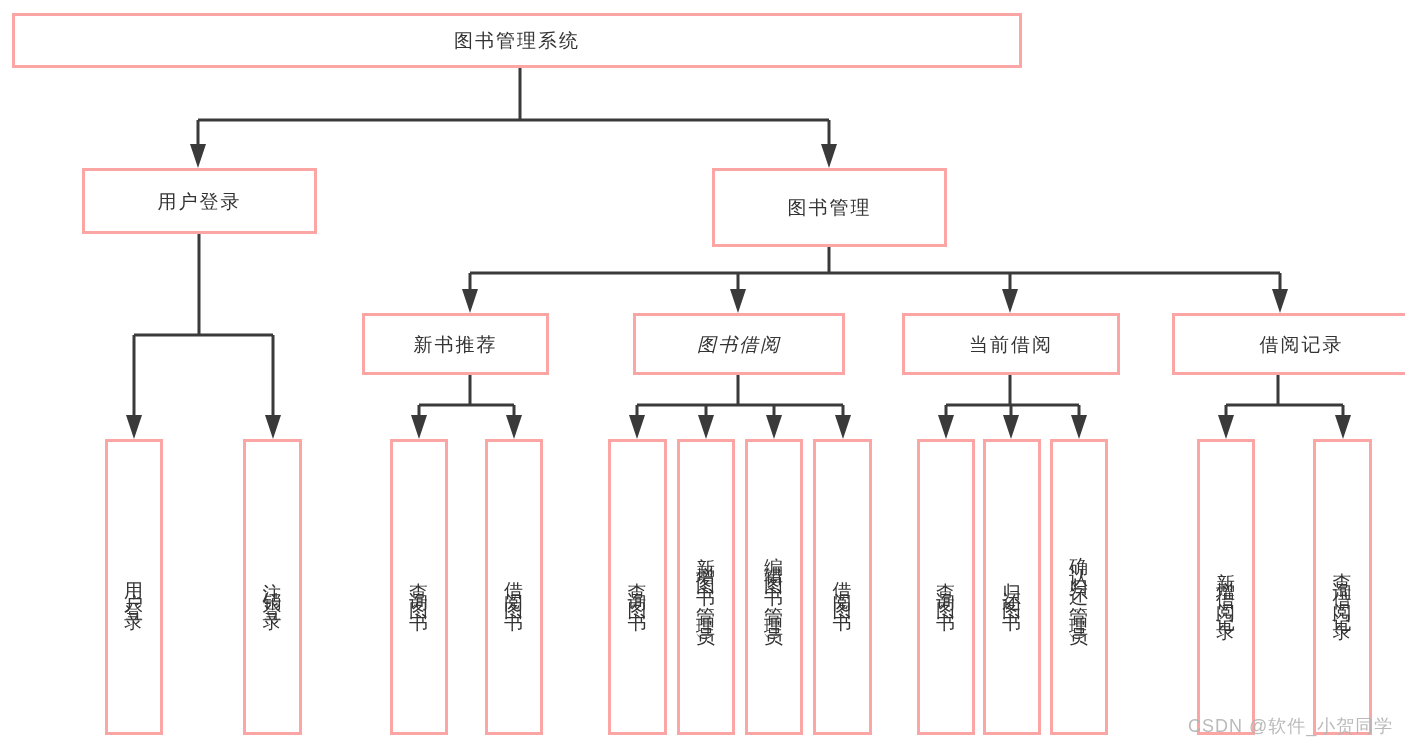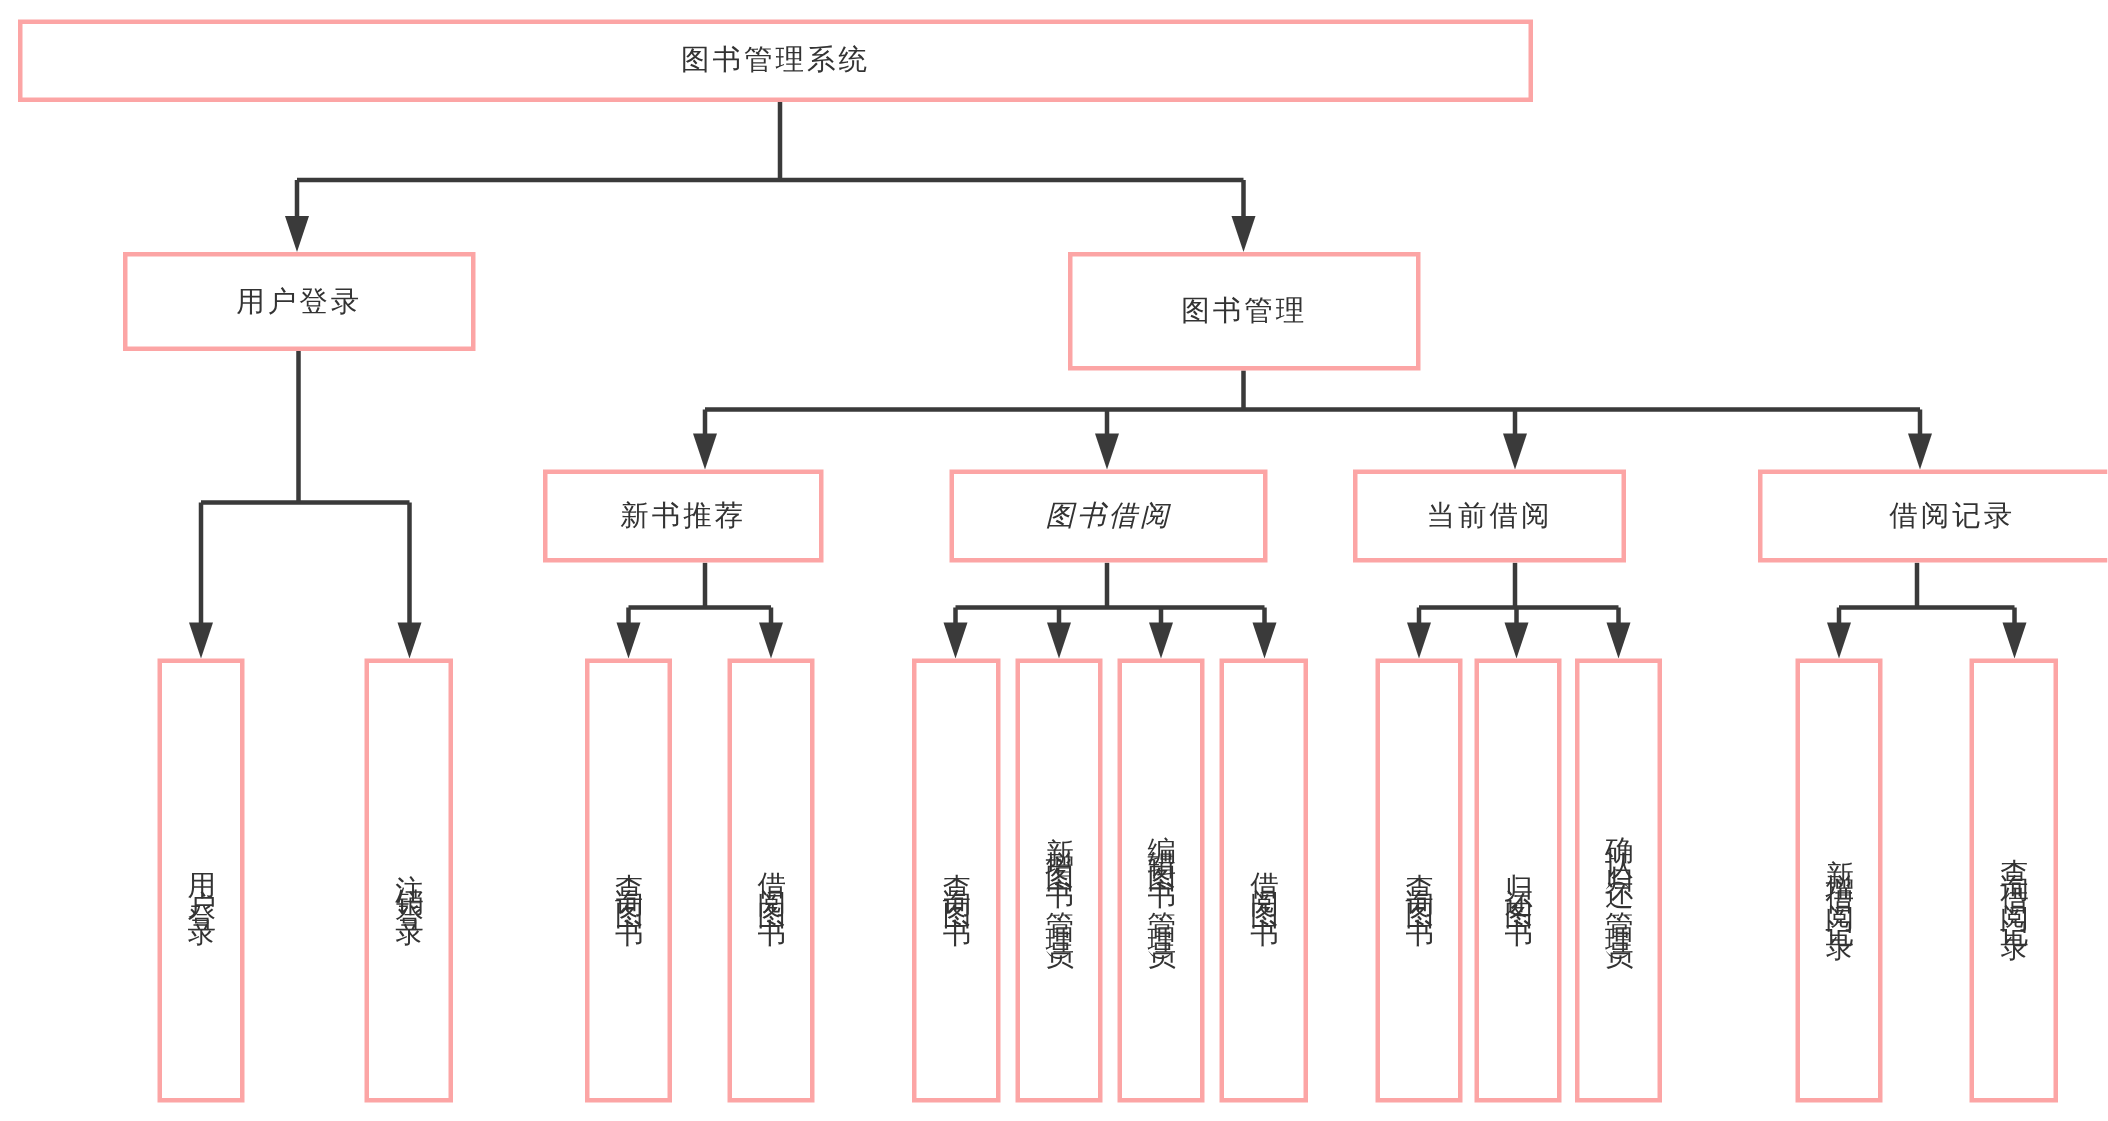--- a/index.html
+++ b/index.html
@@ -108,21 +108,21 @@
   <div class="node h-node" style="left:712px; top:168px; width:235px; height:79px;">
     <span>图书管理</span>
   </div>
 
   <div class="node h-node" style="left:362px; top:313px; width:187px; height:62px;">
     <span>新书推荐</span>
   </div>
   <div class="node h-node" style="left:633px; top:313px; width:212px; height:62px;font-style:italic;">
     <span>图书借阅</span>
   </div>
-  <div class="node h-node" style="left:902px; top:313px; width:182px; height:62px;">
+  <div class="node h-node" style="left:902px; top:313px; width:218px; height:62px;">
     <span>当前借阅</span>
   </div>
   <div class="node h-node" style="left:1172px; top:313px; width:259px; height:62px;">
     <span>借阅记录</span>
   </div>
 
   <div class="node leaf" style="left:105px; top:439px; width:58px; height:296px;">
     <span>用户登录</span>
   </div>
   <div class="node leaf" style="left:243px; top:439px; width:59px; height:296px;">
@@ -155,14 +155,15 @@
   <div class="node leaf" style="left:1050px; top:439px; width:58px; height:296px;">
     <span>确认归还（管理员）</span>
   </div>
   <div class="node leaf" style="left:1197px; top:439px; width:58px; height:296px;">
     <span>新增借阅记录</span>
   </div>
   <div class="node leaf" style="left:1313px; top:439px; width:59px; height:296px;">
     <span>查询借阅记录</span>
   </div>
 
+  <div class="watermark">CSDN @软件_小贺同学</div>
 
 </div>
 
 </body></html>

